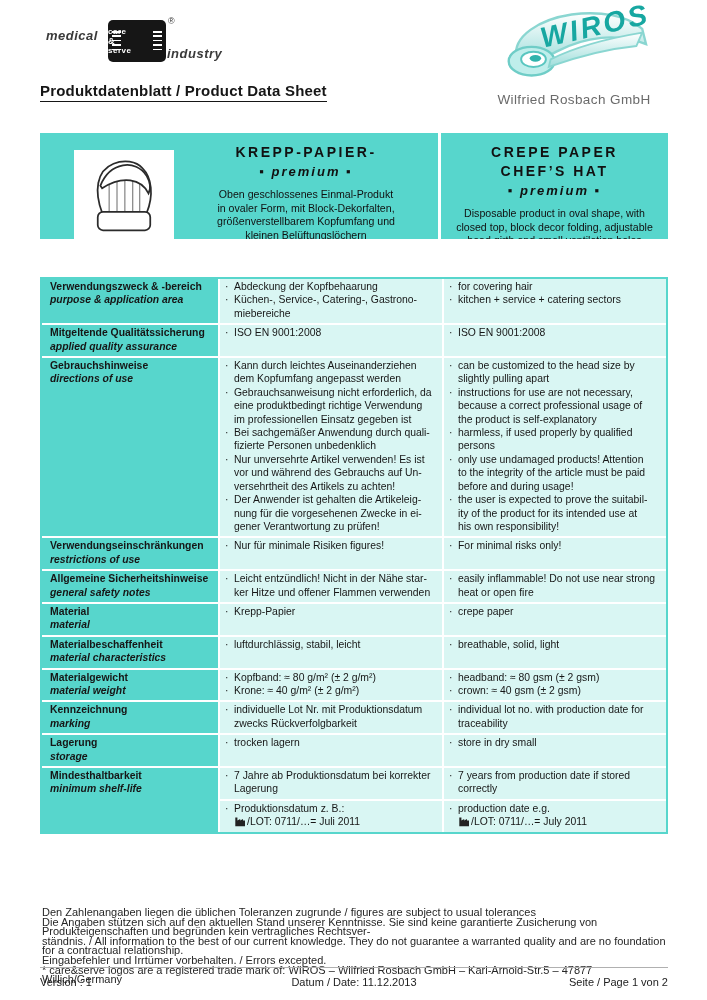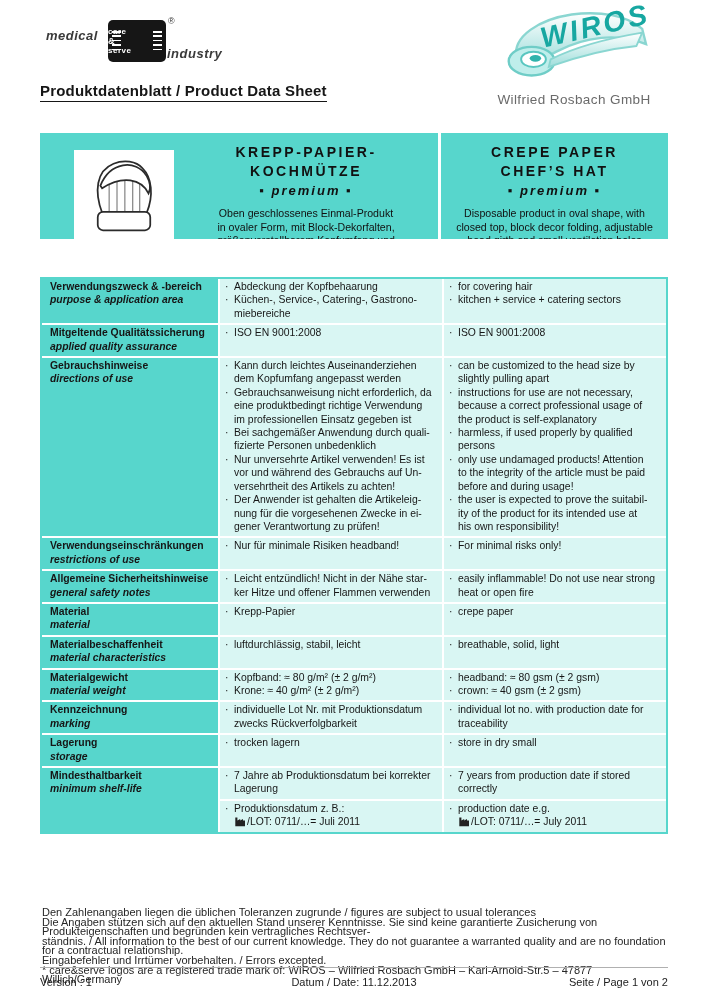--- a/index.html
+++ b/index.html
@@ -107,21 +107,20 @@
     <div class="hat-box">
       <svg viewBox="0 0 100 96">
         <path d="M25,66 C16,42 18,18 38,10 C50,5 64,7 71,15 C82,26 84,46 76,66 Z" fill="#ffffff" stroke="#2b2b2b" stroke-width="2"></path>
         <path d="M33,22 L33,66 M42,15 L42,66 M51,13 L51,66 M60,15 L60,66 M68,22 L68,66" stroke="#555" stroke-width="1" fill="none"></path>
         <path d="M23,35 C34,8 63,4 76,24 C80,31 81,38 78,44 C70,27 48,23 25,38 Z" fill="#ffffff" stroke="#2b2b2b" stroke-width="2"></path>
         <rect x="20" y="65" width="60" height="21" rx="6" fill="#ffffff" stroke="#2b2b2b" stroke-width="2"></rect>
       </svg>
     </div>
     <div class="ph-text">
       <div class="ph-title">KREPP-PAPIER-</div>
-      <div class="ph-title">KOCHMÜTZE</div>
       <div class="ph-premium">▪ premium ▪</div>
       <div class="ph-desc">Oben geschlossenes Einmal-Produkt
 in ovaler Form, mit Block-Dekorfalten,
 größenverstellbarem Kopfumfang und
 kleinen Belüftungslöchern</div>
     </div>
   </div>
   <div class="ph-col ph-right">
     <div class="ph-title">CREPE PAPER</div>
     <div class="ph-title">CHEF’S HAT</div>
@@ -249,21 +248,21 @@
   </div>
 
   <div class="row">
     <div class="cell label">
       <div class="lbl-de">Verwendungseinschränkungen</div>
       <div class="lbl-en">restrictions of use</div>
     </div>
     <div class="cell content">
         <div class="li">
           <span class="dot">·</span>
-          <span class="txt">Nur für minimale Risiken headband!</span>
+          <span class="txt">Nur für minimale Risiken figures!</span>
         </div>
       </div>
     <div class="cell content">
         <div class="li">
           <span class="dot">·</span>
           <span class="txt">For minimal risks only!</span>
         </div>
       </div>
   </div>
 

